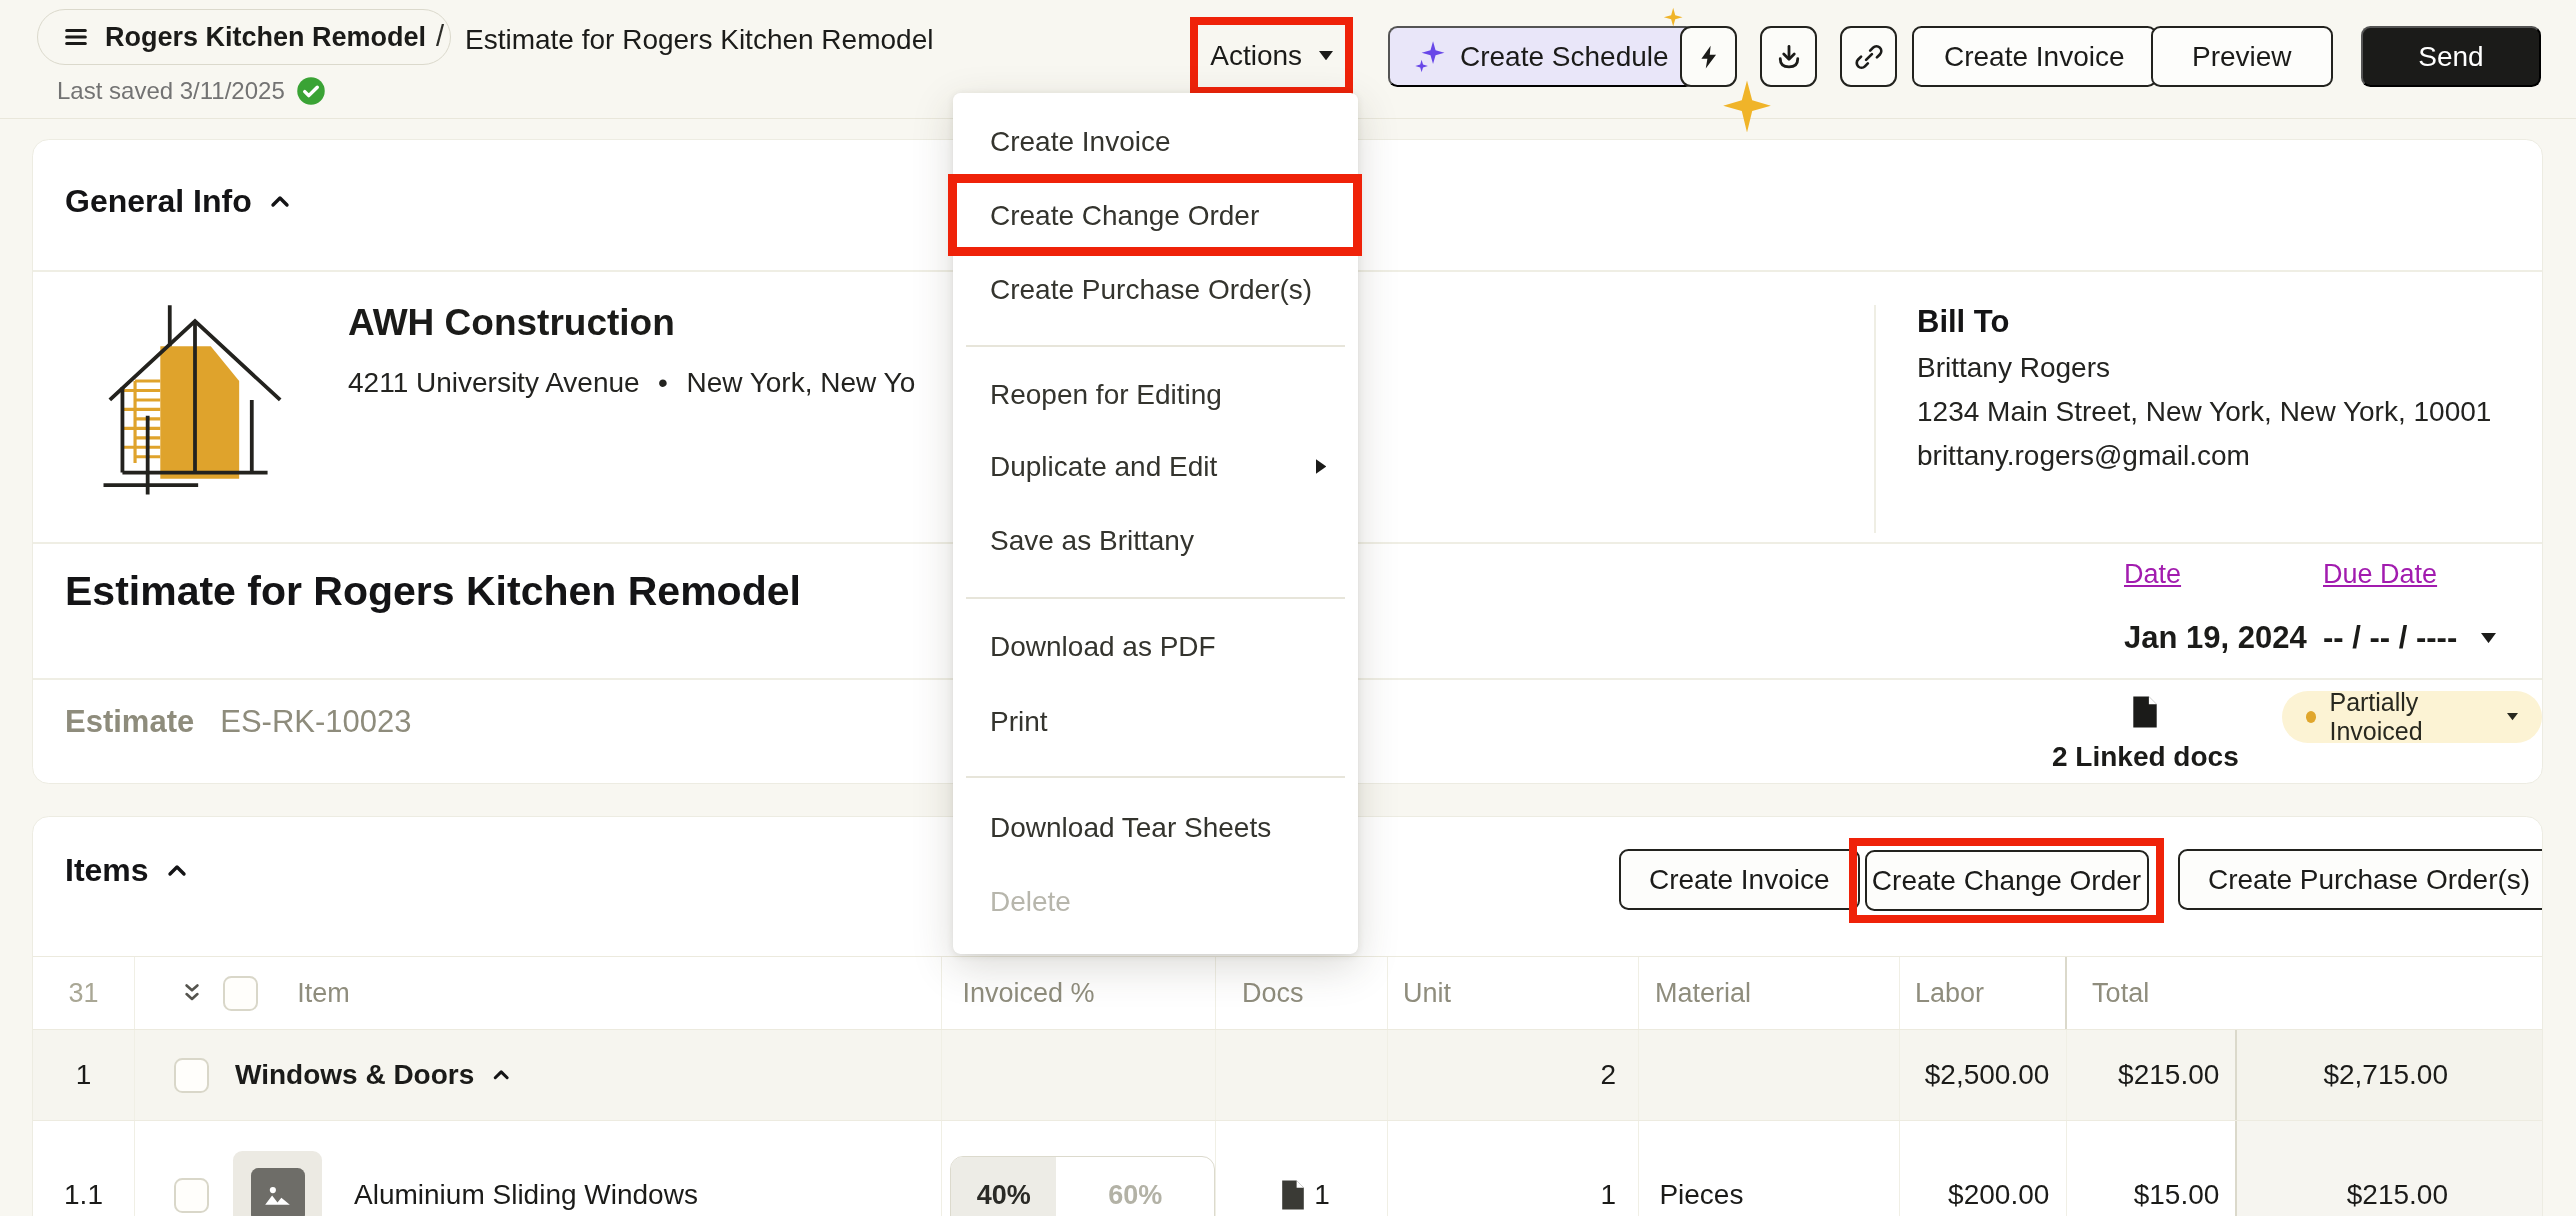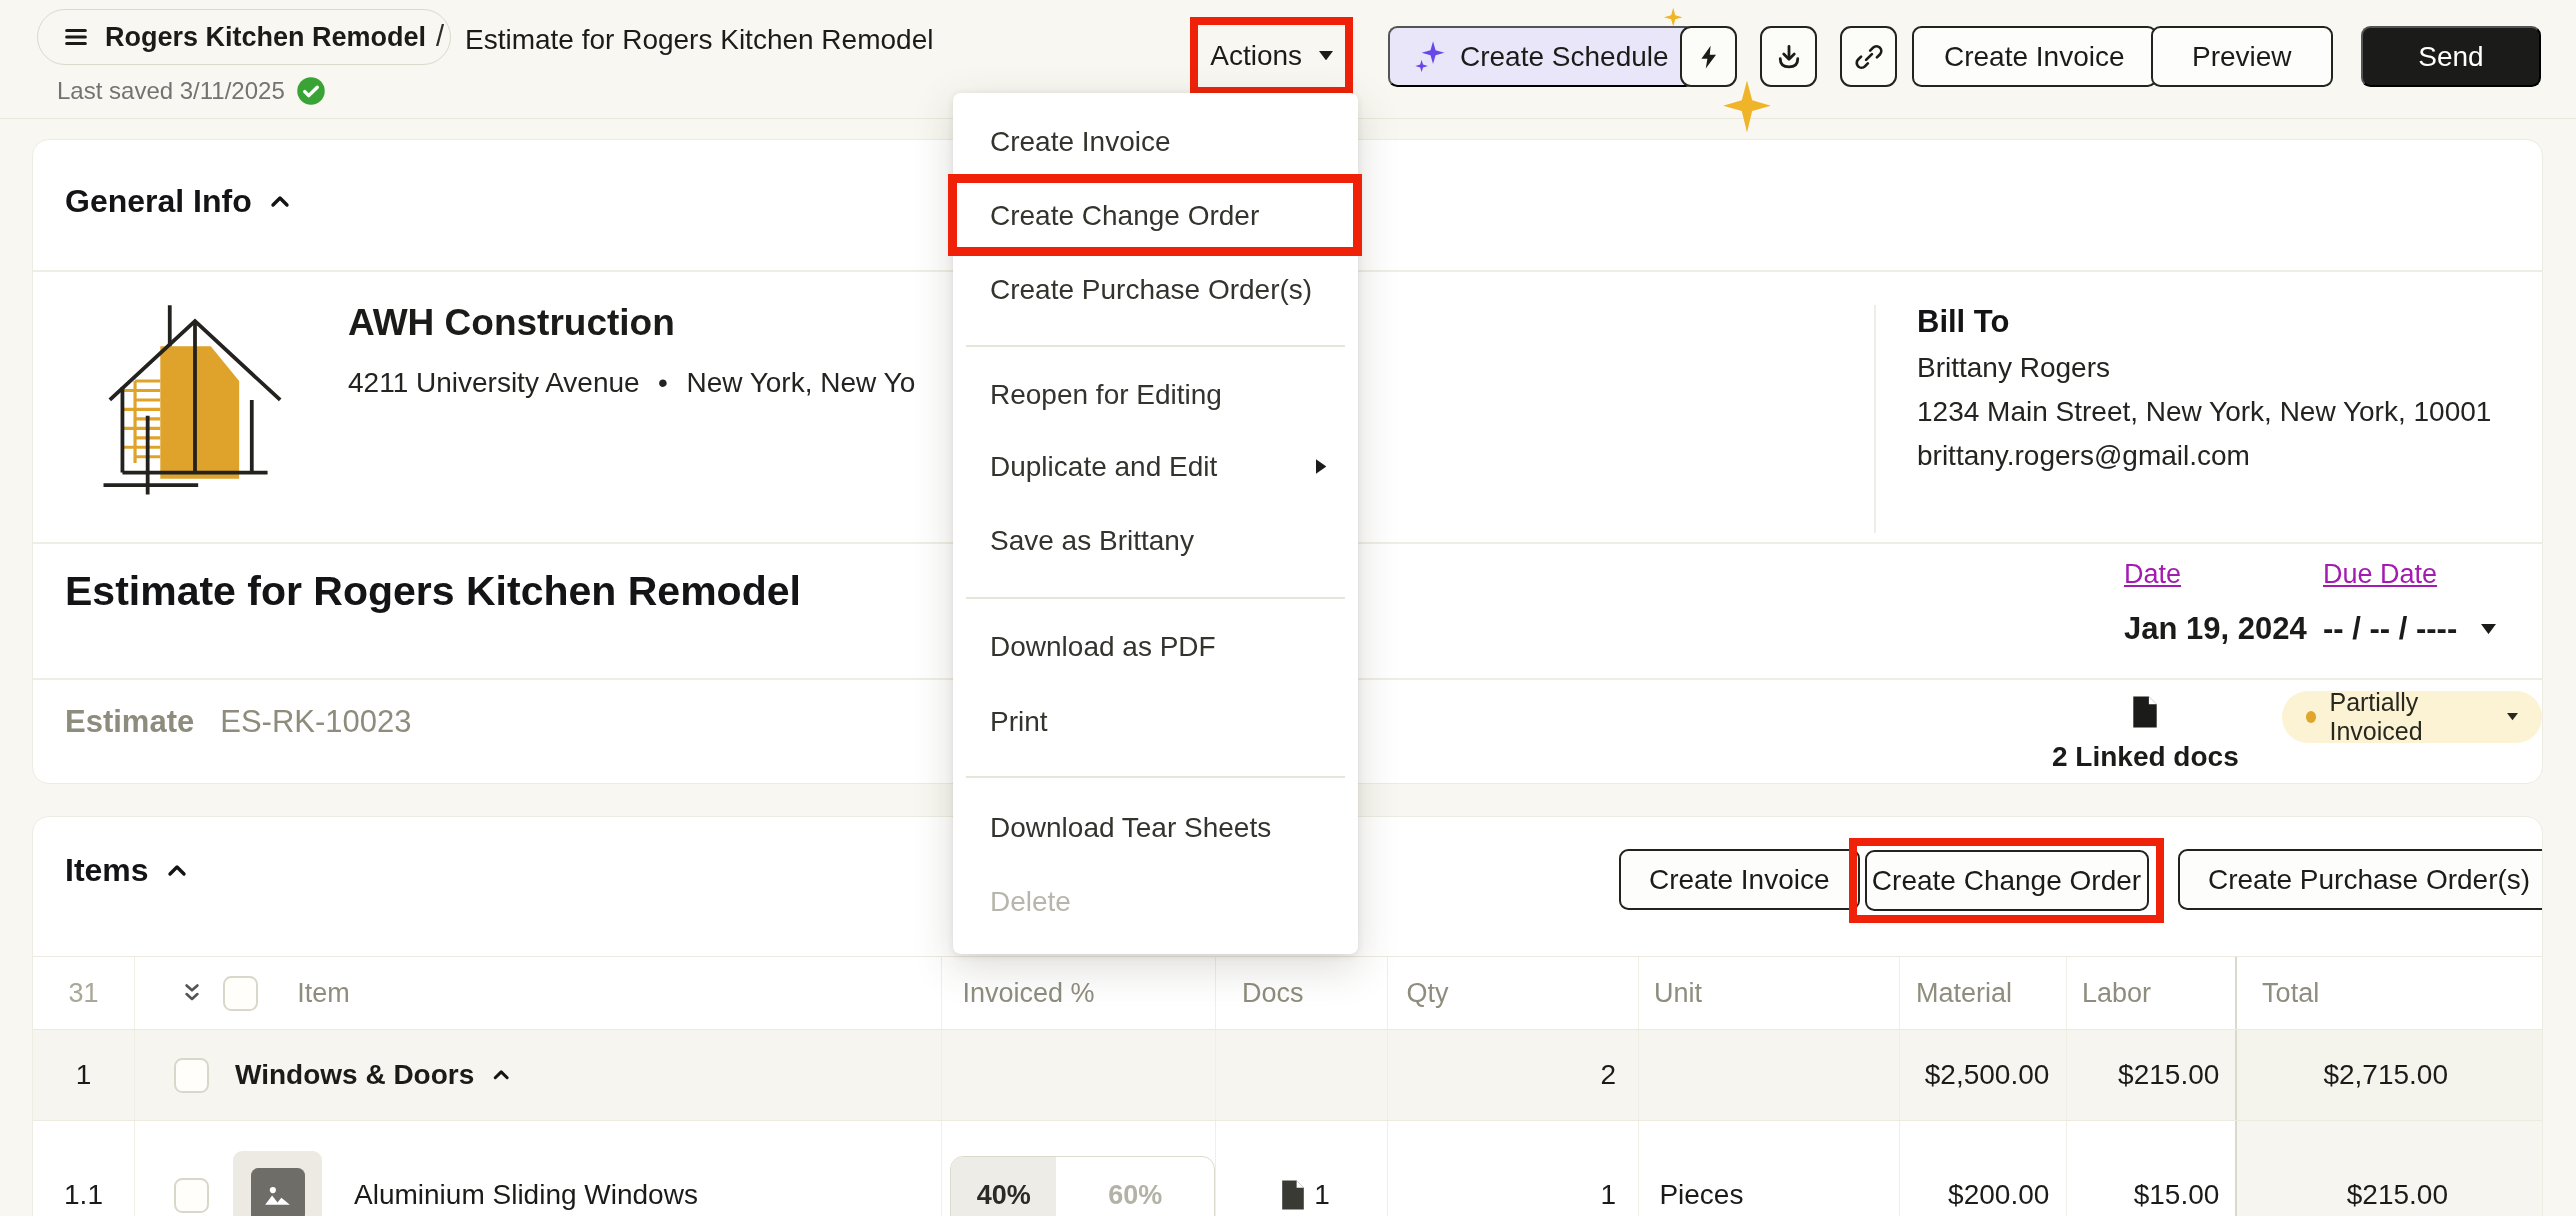--- a/index.html
+++ b/index.html
@@ -28,21 +28,21 @@
   .card-items { left:32px; top:816px; width:2511px; height:436px; overflow:hidden; }
   .sec-title { display:flex; align-items:center; gap:16.7px; font-size:32px; font-weight:700; color:#141416; cursor:pointer; }
   .hdiv { position:absolute; left:0; width:100%; height:1.9px; background:#efeee4; }
   .vdiv { position:absolute; width:1.9px; background:#efeee4; }
   .company { position:absolute; left:315px; top:162px; font-size:37px; font-weight:700; }
   .addr { position:absolute; left:315px; top:227px; display:flex; gap:18.5px; font-size:28px; color:#232320; }
   .billto { position:absolute; left:1884px; top:158px; font-size:28px; color:#232320; line-height:44px; }
   .billto .bt-title { font-size:31px; font-weight:700; color:#141416; line-height:48px; }
   .doc-title { position:absolute; left:32px; top:428px; font-size:41px; font-weight:700; color:#141416; }
   .date-label { font-size:27px; color:#a21caf;text-decoration:underline; }
-  .date-value { margin-top:21px; font-size:31px; font-weight:700; color:#1b1b19; display:flex; align-items:center; gap:24px; }
+  .date-value { margin-top:30px; font-size:31px; font-weight:700; color:#1b1b19; display:flex; align-items:center; gap:24px; }
   .est-line { position:absolute; left:32px; top:564px; display:flex; align-items:baseline; gap:26px; }
   .est-label { font-size:31px; font-weight:700; color:#8e8c7c; }
   .est-num { font-size:31px; color:#8e8c7c; }
   .linked { position:absolute; left:2019px; top:556px; display:flex; align-items:center; gap:13px; font-size:28px; font-weight:700; cursor:pointer;flex-direction:column; }
   .badge { position:absolute; left:2249px; top:551px; height:52px; border-radius:26px; background:#fcf3d4; display:flex; align-items:center; gap:13px; padding:0 24px; font-size:25px; color:#28281f; cursor:pointer; }
   .dot { width:12px; height:12px; border-radius:50%; background:#e0a62c; }
 
   
   .cco-box { position:absolute; left:1816px; top:21.3px; width:315px; height:85px; display:flex; align-items:center; justify-content:center; }
 
@@ -282,21 +282,20 @@
           <svg width="26" height="26" viewBox="0 0 24 24" fill="none" stroke="#55544e" stroke-width="2.4" stroke-linecap="round" stroke-linejoin="round">
               <path d="M7 5l5 4.5L17 5"></path>
               <path d="M7 13l5 4.5 5-4.5"></path>
             </svg>
         </span>
         <span class="checkbox" style="margin-right:30px;"></span>
         <span>Item</span>
       </div>
       <div style="padding-left:20.4px;">Invoiced %</div>
       <div style="padding-left:26px;">Docs</div>
-      <div style="padding-left:18.5px;">Qty</div>
       <div style="padding-left:15px;">Unit</div>
       <div style="padding-left:16px;">Material</div>
       <div style="padding-left:15px;">Labor</div>
       <div style="padding-left:25px;">Total</div>
     </div>
 
     <div class="trow rgroup">
       <div class="cnum">1</div>
       <div style="padding-left:39px;">
         <span class="checkbox" style="margin-right:26px;"></span>

